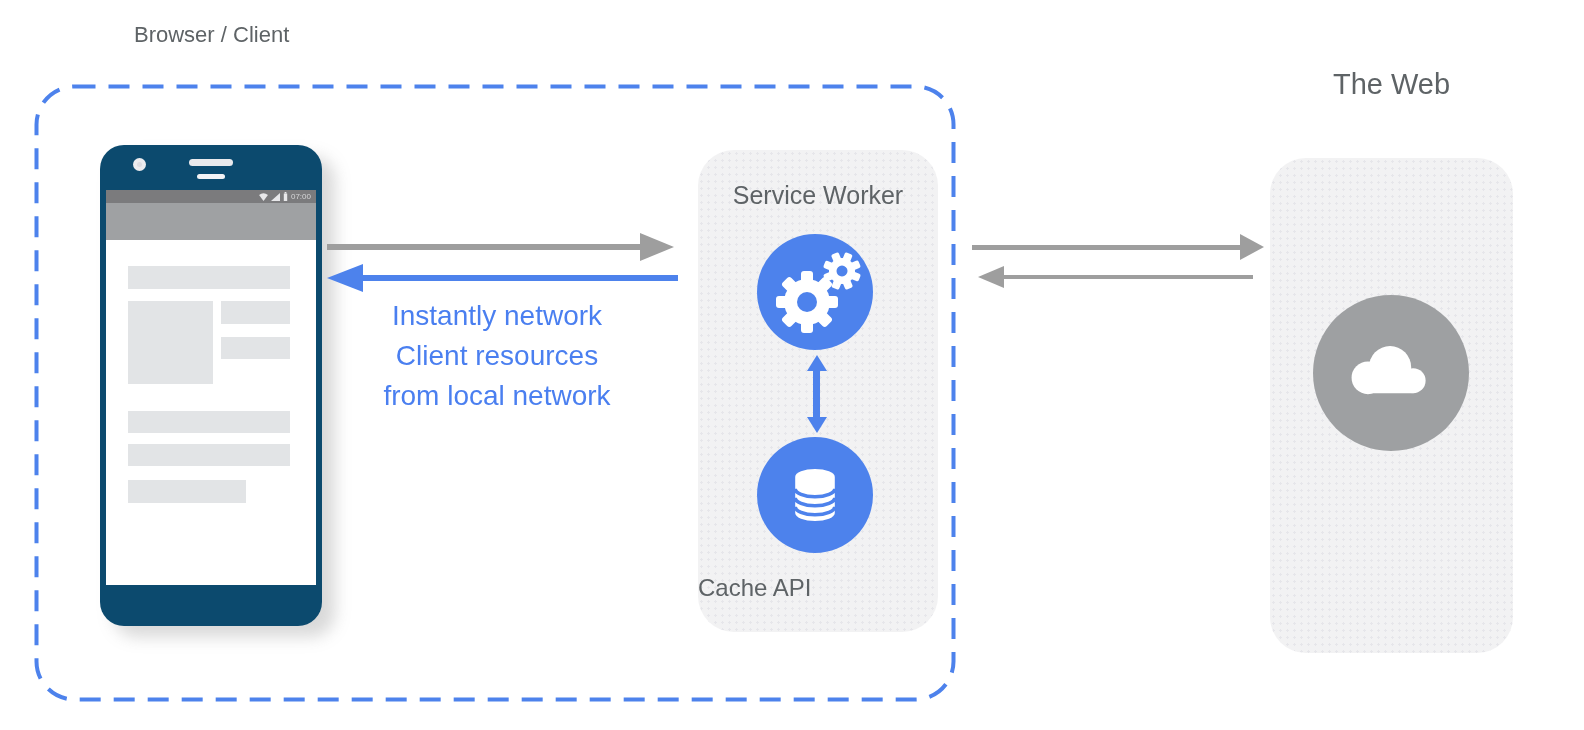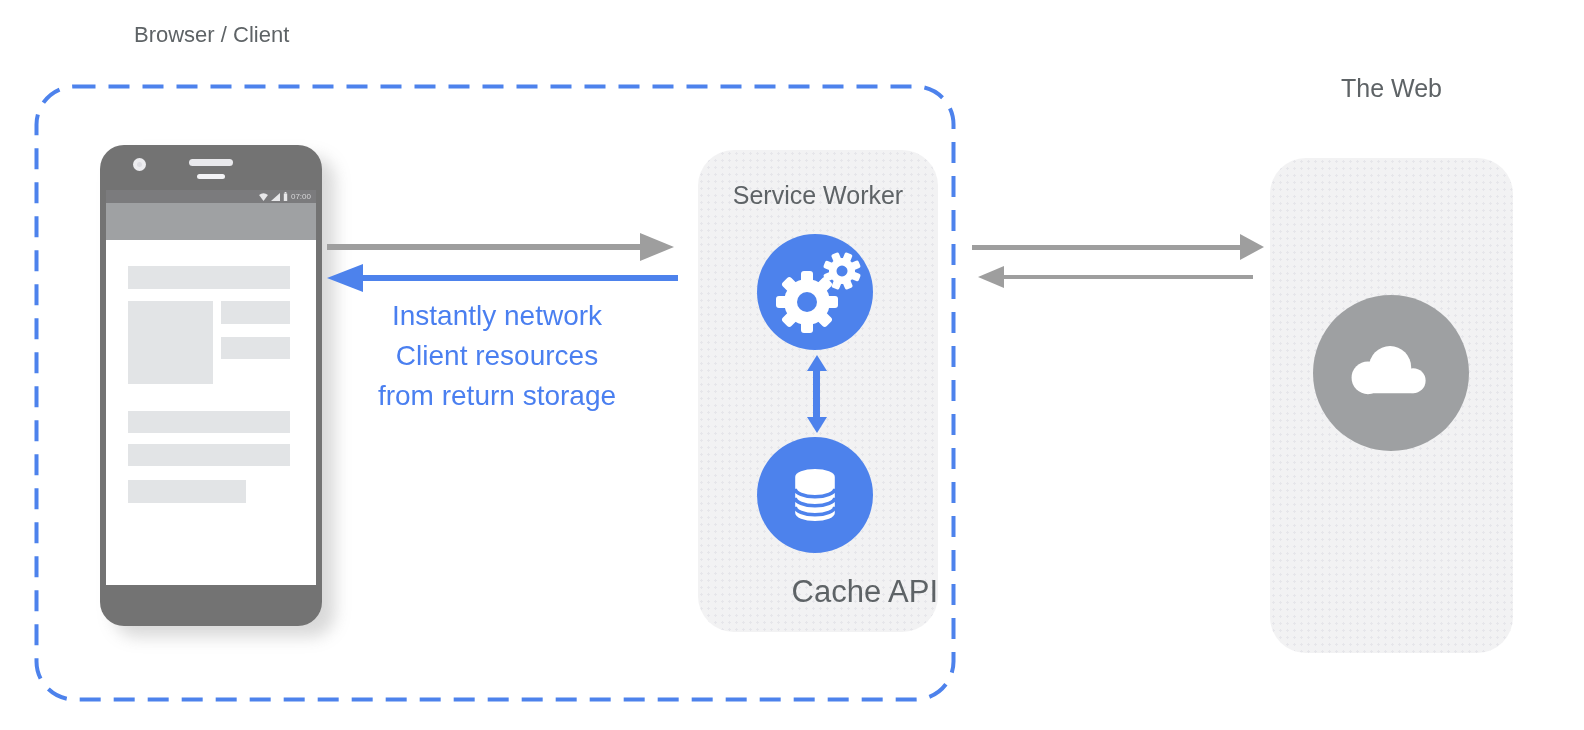--- a/index.html
+++ b/index.html
@@ -15,21 +15,21 @@
   .panel{
     background-color:#f2f2f3;
     background-image:radial-gradient(#e6e6ea 1px, transparent 1.3px);
     background-size:7px 7px;
     border-radius:36px;
   }
   .blue-circle{background:#4d82ec;border-radius:50%;display:flex;align-items:center;justify-content:center;}
   .gray-circle{background:#9ea0a2;border-radius:50%;display:flex;align-items:center;justify-content:center;}
   
   #phone{
-    left:100px;top:145px;width:222px;height:481px;background:#737373;border-radius:24px;
+    left:100px;top:145px;width:222px;height:481px;background:#0c4a6e;border-radius:24px;
     box-shadow:13px 11px 16px rgba(120,120,120,0.28);
   }
   #phone .camera{left:33px;top:13px;width:13px;height:13px;border-radius:50%;background:#ececef;}
   #phone .camera-inner{left:4px;top:4px;width:5px;height:5px;border-radius:50%;background:#dddde2;position:absolute;}
   #phone .speaker{left:89px;top:14px;width:44px;height:7px;border-radius:4px;background:#e9e9ec;}
   #phone .speaker2{left:97px;top:29px;width:28px;height:5px;border-radius:3px;background:#f3f3f5;}
   #screen{left:6px;top:45px;width:210px;height:395px;background:#ffffff;}
   #statusbar{left:0;top:0;width:210px;height:13px;background:#7b7b7d;display:flex;align-items:center;justify-content:flex-end;gap:3px;padding-right:5px;box-sizing:border-box;}
   #statusbar .time{font-size:8px;color:#d6d6d8;line-height:13px;}
   #appheader{left:0;top:13px;width:210px;height:37px;background:#9fa1a3;}
@@ -94,21 +94,21 @@
   </div>
 
   <div>
     <div class="head" style="left:327px;top:264px;border-top:14px solid transparent;border-bottom:14px solid transparent;border-right:36px solid #4d82ec;"></div>
     <div class="shaft" style="left:363px;top:275px;width:315px;height:6px;background:#4d82ec;"></div>
   </div>
 
   <div class="abs note" style="left:337px;top:296px;width:320px;">
     <div>Instantly network</div>
     <div>Client resources</div>
-    <div>from return storage</div>
+    <div>from local network</div>
   </div>
 
   <div class="abs panel" style="left:698px;top:150px;width:240px;height:482px;text-decoration:underline;">
     <div class="abs label-gray" style="left:0;top:31px;width:240px;text-align:center;font-size:25px;">Service Worker</div>
 
     <div class="abs blue-circle" style="left:59px;top:84px;width:116px;height:116px;">
       <svg viewBox="0 0 116 116" width="116" height="116">
         <g fill="#ffffff" transform="translate(50,68)">
           <rect x="-6" y="-31" width="12" height="62" rx="3"></rect>
           <rect x="-6" y="-31" width="12" height="62" rx="3" transform="rotate(45)"></rect>
@@ -132,41 +132,41 @@
       <svg viewBox="0 0 60 66" width="54" height="60">
         <g transform="translate(30,33)">
           <path d="M -22 -20 A 22 9 0 0 1 22 -20 L 22 20 A 22 9 0 0 1 -22 20 Z" fill="#ffffff"></path>
           <path d="M -22 -7 A 22 9 0 0 0 22 -7" stroke="#4d82ec" stroke-width="4" fill="none"></path>
           <path d="M -22 3  A 22 9 0 0 0 22 3" stroke="#4d82ec" stroke-width="4" fill="none"></path>
           <path d="M -22 13 A 22 9 0 0 0 22 13" stroke="#4d82ec" stroke-width="4" fill="none"></path>
         </g>
       </svg>
     </div>
 
-    <div class="abs label-gray" style="left:0;top:424px;width:240px;text-align:right;font-size:31px;">Cache API</div>
+    <div class="abs label-gray" style="left:0;top:424px;width:240px;text-align:left;font-size:24px;">Cache API</div>
   </div>
 
   <div>
     <div class="head" style="left:807px;top:355px;border-left:10px solid transparent;border-right:10px solid transparent;border-bottom:16px solid #4d82ec;"></div>
     <div class="shaft" style="left:813px;top:369px;width:7px;height:50px;background:#4d82ec;"></div>
     <div class="head" style="left:807px;top:417px;border-left:10px solid transparent;border-right:10px solid transparent;border-top:16px solid #4d82ec;"></div>
   </div>
 
   <div>
     <div class="shaft" style="left:972px;top:245px;width:268px;height:5px;background:#9e9e9e;"></div>
     <div class="head" style="left:1240px;top:234px;border-top:13px solid transparent;border-bottom:13px solid transparent;border-left:24px solid #9e9e9e;"></div>
   </div>
 
   <div>
     <div class="head" style="left:978px;top:266px;border-top:11px solid transparent;border-bottom:11px solid transparent;border-right:26px solid #9e9e9e;"></div>
     <div class="shaft" style="left:1004px;top:275px;width:249px;height:4px;background:#9e9e9e;"></div>
   </div>
 
 
-  <div class="abs label-gray" style="left:1270px;top:74px;width:243px;text-align:center;font-size:25px;">The Web</div>
+  <div class="abs label-gray" style="left:1270px;top:68px;width:243px;text-align:center;font-size:29px;">The Web</div>
 
   <div class="abs panel" style="left:1270px;top:158px;width:243px;height:495px;">
     <div class="abs gray-circle" style="left:43px;top:137px;width:156px;height:156px;">
       <svg viewBox="0 0 104 64" width="100" height="62">
         <g fill="#ffffff">
           <circle cx="28" cy="37" r="17"></circle>
           <circle cx="51" cy="26" r="22"></circle>
           <circle cx="75" cy="40" r="13"></circle>
           <rect x="18" y="33" width="65" height="20" rx="10"></rect>
         </g>

